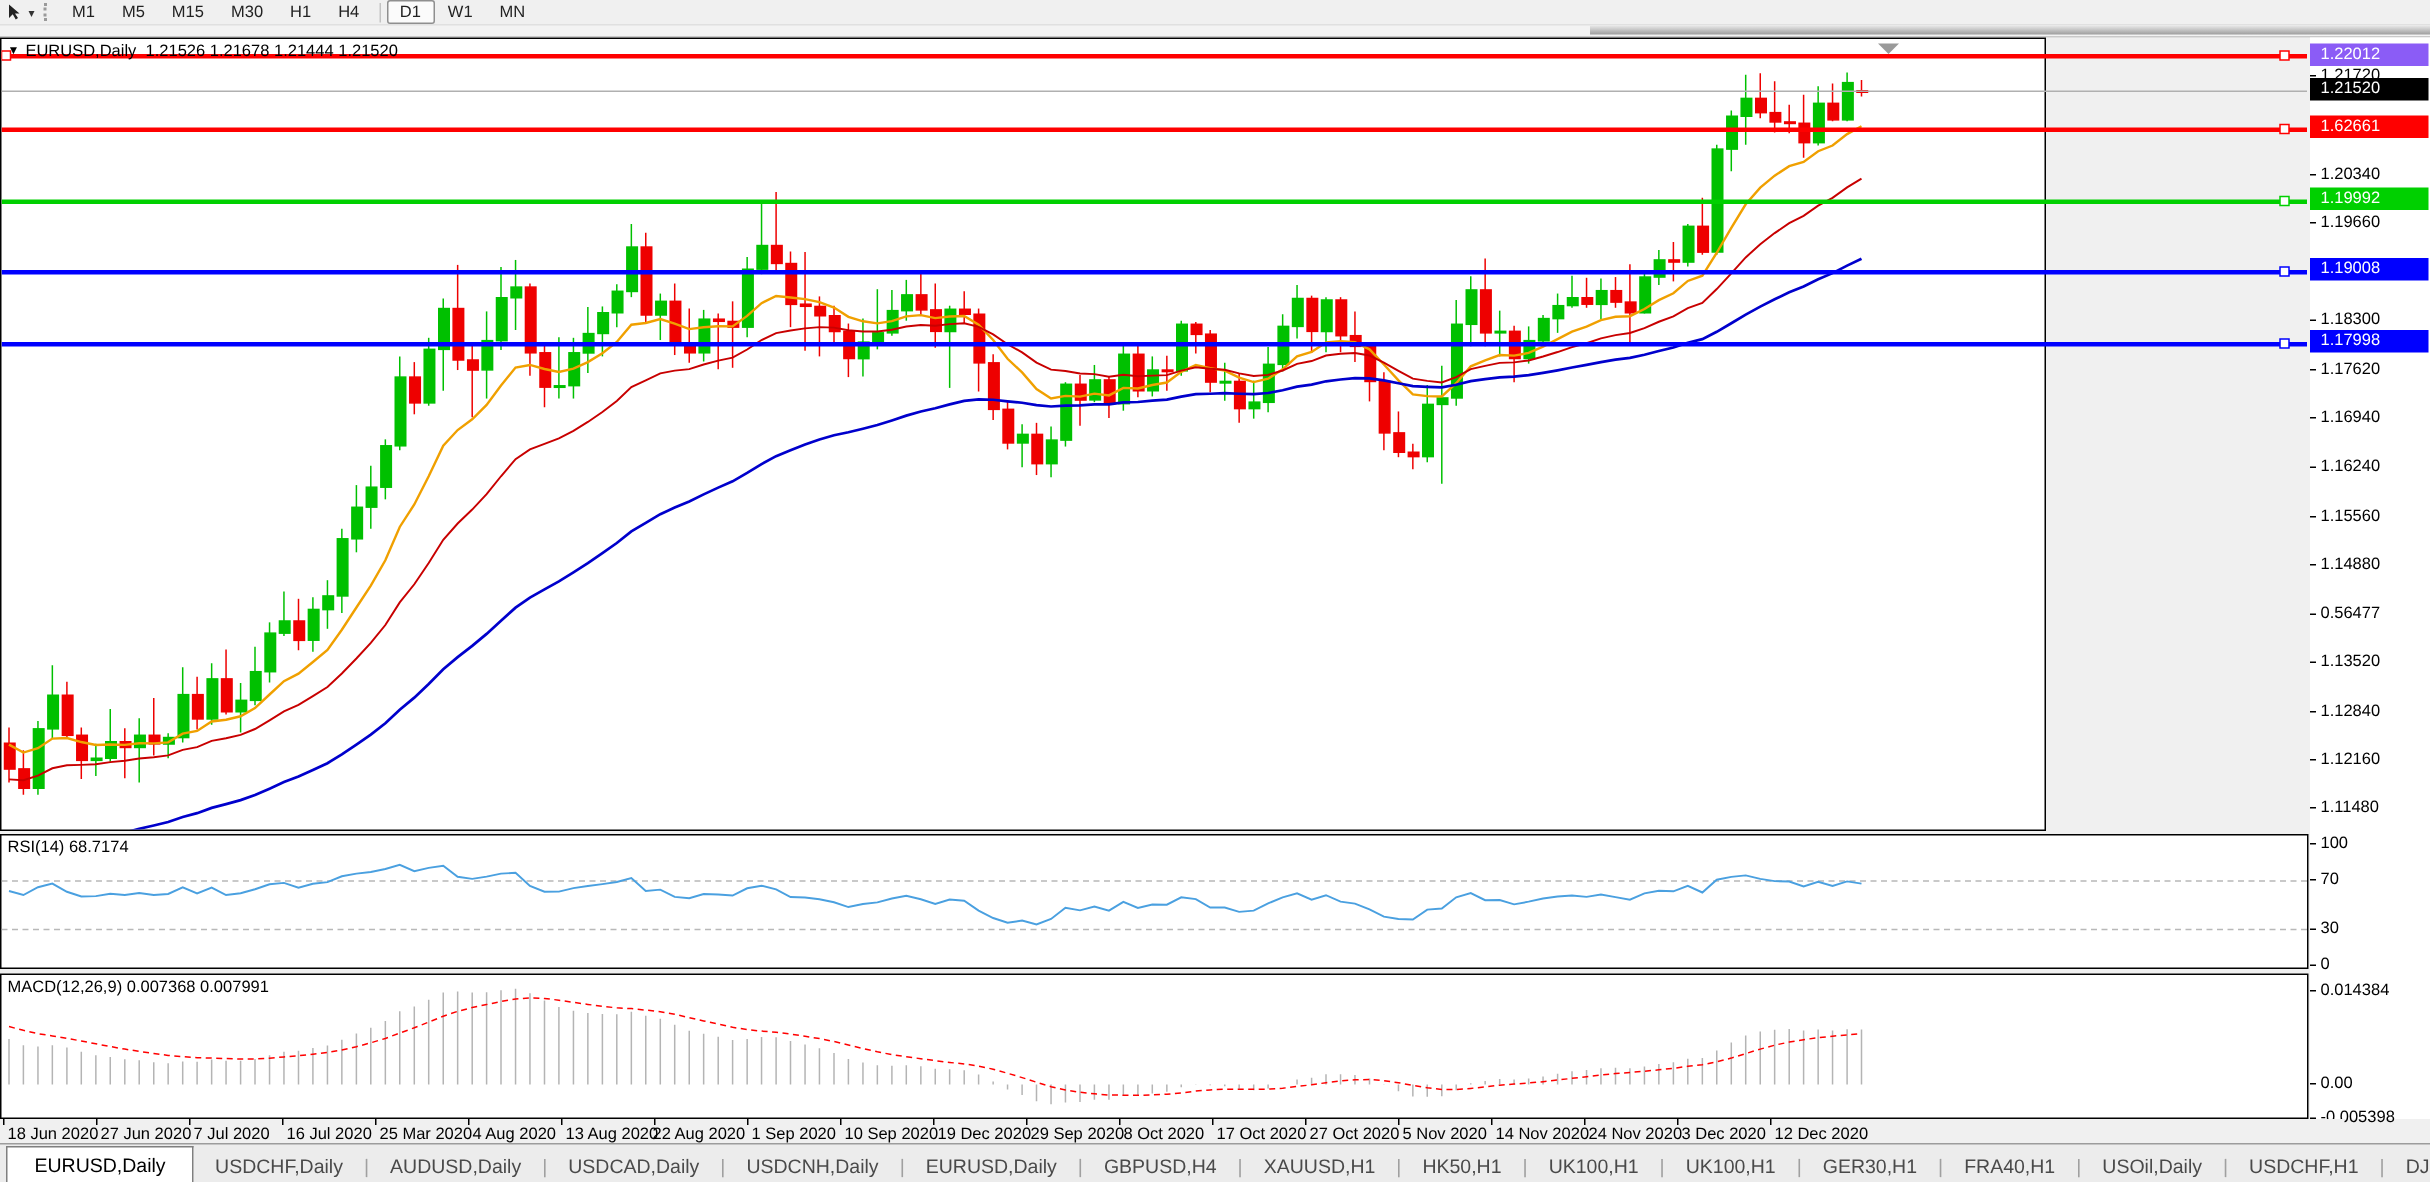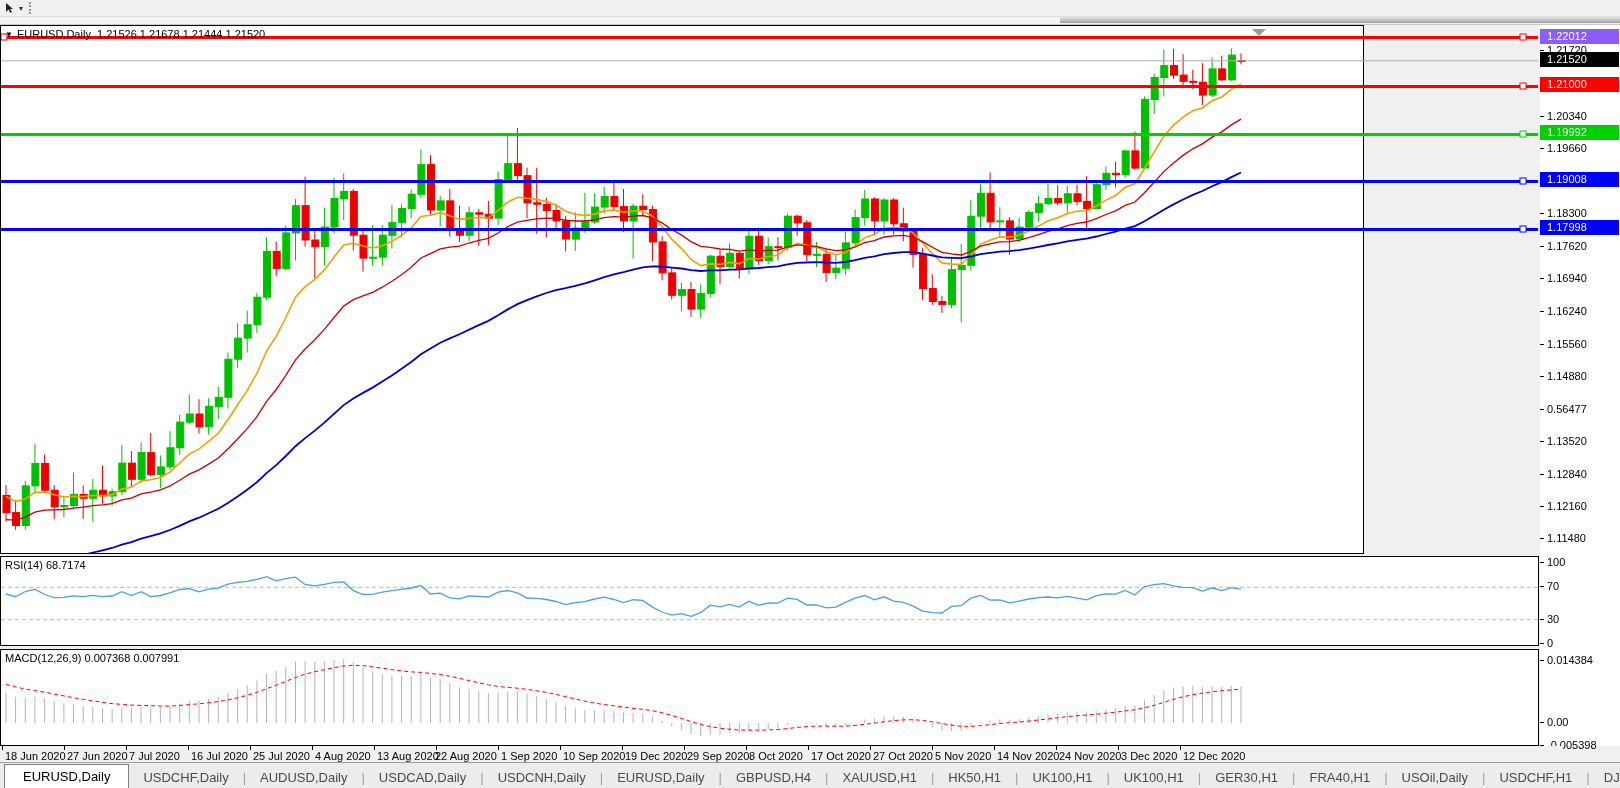--- a/index.html
+++ b/index.html
@@ -50,20 +50,32 @@
 <div class="screen">
 
   <div class="toolbar">
     <div class="tool-group">
       <svg width="13" height="13" viewBox="0 0 13 13">
         <path d="M2 1 L2 10 L4.5 7.5 L6.5 11 L8 10 L6 7 L9 7 Z" fill="#222"></path>
       </svg>
       <span style="font-size:8px;color:#333;">▾</span>
     </div>
     <div class="grip"></div>
+    <div id="tf-buttons" style="display:flex;align-items:center;">
+        <div class="tf-btn">M1</div>
+        <div class="tf-btn">M5</div>
+        <div class="tf-btn">M15</div>
+        <div class="tf-btn">M30</div>
+        <div class="tf-btn">H1</div>
+        <div class="tf-btn">H4</div>
+        <div class="tf-sep"></div>
+        <div class="tf-btn active">D1</div>
+        <div class="tf-btn">W1</div>
+        <div class="tf-btn">MN</div>
+      </div>
   </div>
 
   <div class="hscroll">
     <div class="hthumb"></div>
   </div>
 
   <div class="pane pane-main">
     <svg id="main-svg" width="1537" height="527">
         <g>
           <line x1="5.0" y1="459.0" x2="5.0" y2="495.7" stroke="#ee0000" stroke-width="1"></line>
@@ -517,21 +529,21 @@
       <div class="ax-label" style="top:377px">0.56477</div>
       <div class="ax-dash" style="top:416px"></div>
       <div class="ax-label" style="top:409px">1.13520</div>
       <div class="ax-dash" style="top:449px"></div>
       <div class="ax-label" style="top:442px">1.12840</div>
       <div class="ax-dash" style="top:481px"></div>
       <div class="ax-label" style="top:474px">1.12160</div>
       <div class="ax-dash" style="top:513px"></div>
       <div class="ax-label" style="top:506px">1.11480</div>
       <div class="ax-badge" style="top:4px;background:#8b5cf6">1.22012</div>
-      <div class="ax-badge" style="top:52px;background:#ff0000">1.21000</div>
+      <div class="ax-badge" style="top:52px;background:#ff0000">1.62661</div>
       <div class="ax-badge" style="top:100px;background:#00d000">1.19992</div>
       <div class="ax-badge" style="top:147px;background:#0000ff">1.19008</div>
       <div class="ax-badge" style="top:195px;background:#0000ff">1.17998</div>
       <div class="ax-badge" style="top:27px;background:#000000">1.21520</div>
       <div class="ax-dash" style="top:537px"></div>
       <div class="ax-label" style="top:530px">100</div>
       <div class="ax-dash" style="top:561px"></div>
       <div class="ax-label" style="top:554px">70</div>
       <div class="ax-dash" style="top:594px"></div>
       <div class="ax-label" style="top:587px">30</div>
@@ -547,21 +559,21 @@
   <div id="date-axis">
       <div class="date-tick" style="left:2px"></div>
       <div class="date-label" style="left:5px">18 Jun 2020</div>
       <div class="date-tick" style="left:64px"></div>
       <div class="date-label" style="left:67px">27 Jun 2020</div>
       <div class="date-tick" style="left:126px"></div>
       <div class="date-label" style="left:129px">7 Jul 2020</div>
       <div class="date-tick" style="left:188px"></div>
       <div class="date-label" style="left:191px">16 Jul 2020</div>
       <div class="date-tick" style="left:250px"></div>
-      <div class="date-label" style="left:253px">25 Jul 2020</div>
+      <div class="date-label" style="left:253px">25 Mar 2020</div>
       <div class="date-tick" style="left:312px"></div>
       <div class="date-label" style="left:315px">4 Aug 2020</div>
       <div class="date-tick" style="left:374px"></div>
       <div class="date-label" style="left:377px">13 Aug 2020</div>
       <div class="date-tick" style="left:436px"></div>
       <div class="date-label" style="left:435px">22 Aug 2020</div>
       <div class="date-tick" style="left:498px"></div>
       <div class="date-label" style="left:501px">1 Sep 2020</div>
       <div class="date-tick" style="left:560px"></div>
       <div class="date-label" style="left:563px">10 Sep 2020</div>

